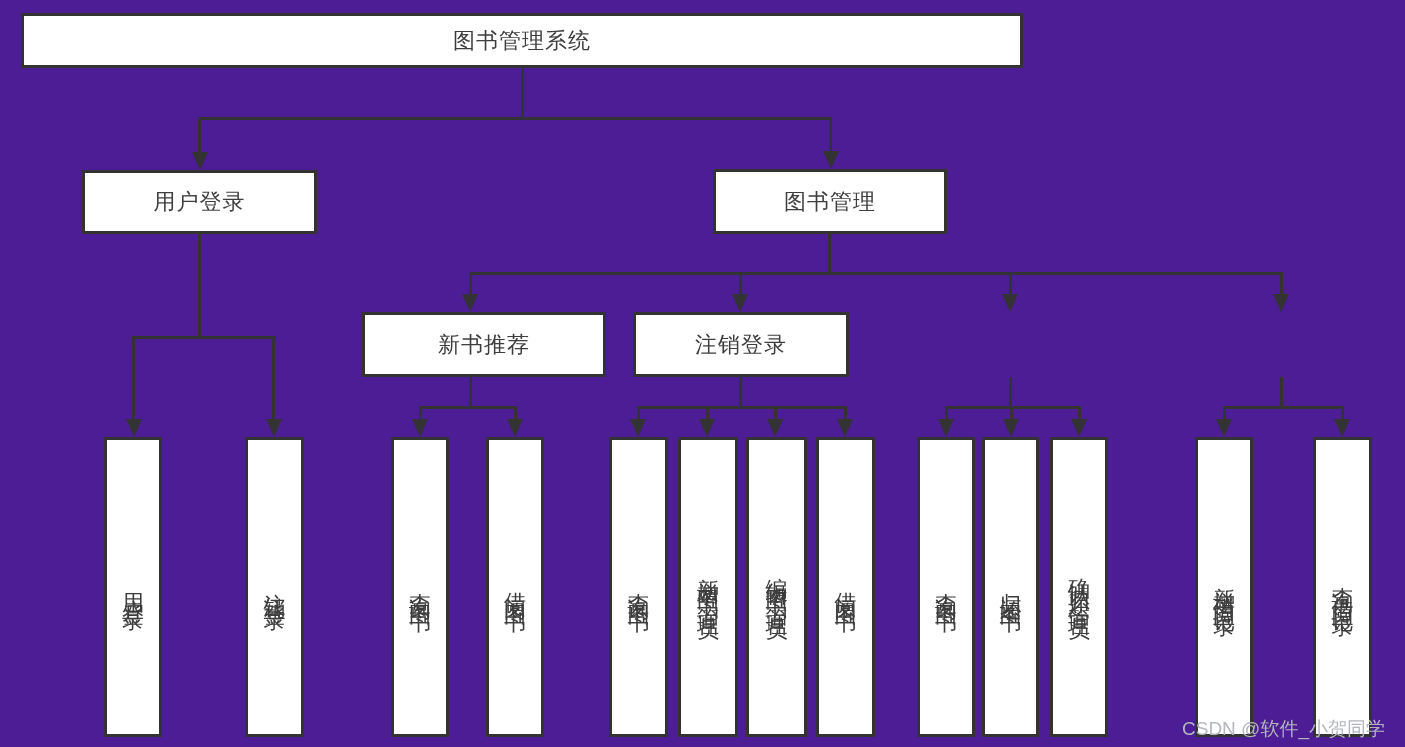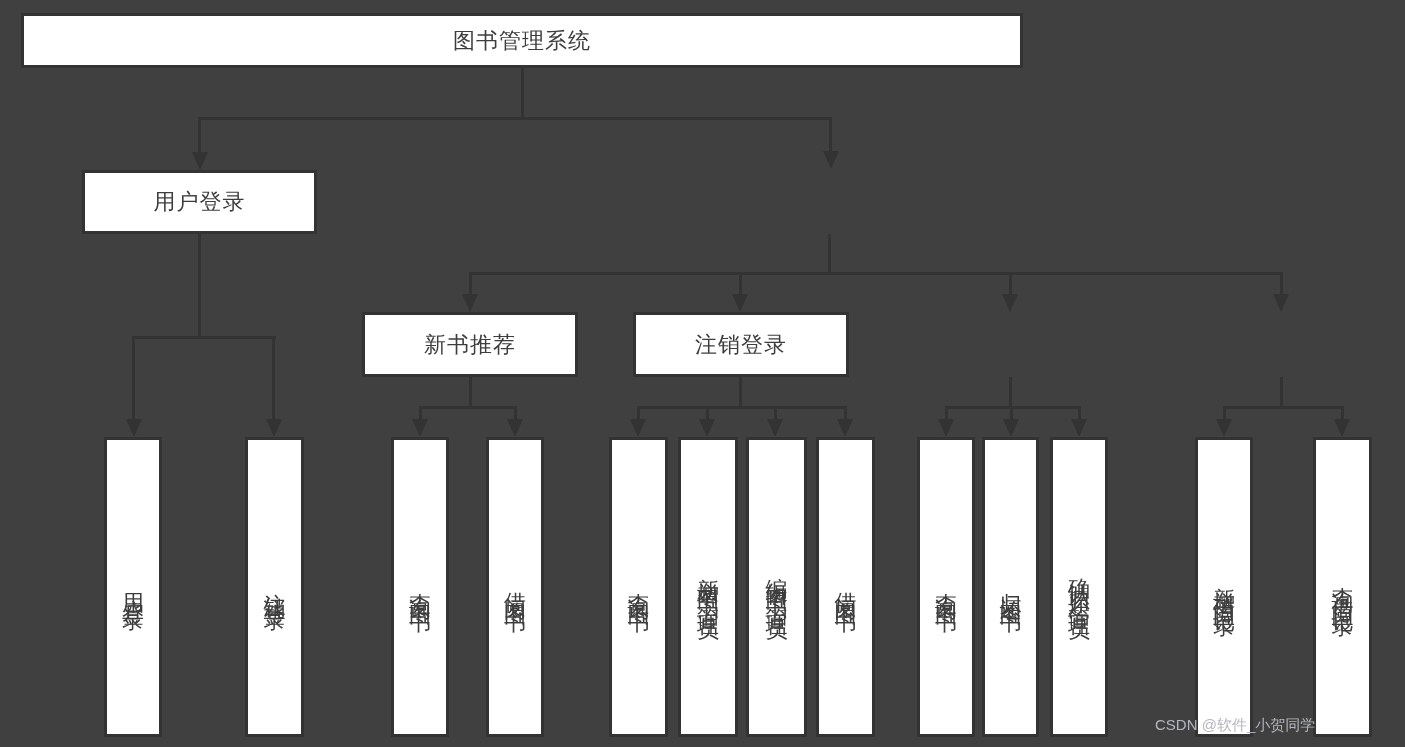--- a/index.html
+++ b/index.html
@@ -1,19 +1,19 @@
 <!DOCTYPE html>
 <html><head>
 <meta charset="utf-8">
 <style>
   html,body{margin:0;padding:0;background:#ffffff;}
   .canvas{
     position:relative;
     width:1405px;height:747px;
-    background:#404040;
+    background:#4c1d95;
     font-family:"Liberation Sans","DejaVu Sans",sans-serif;
     overflow:hidden;
   }
   .node{
     position:absolute;
     box-sizing:border-box;
     border:3px solid #333333;
     background:#ffffff;
     display:flex;
     align-items:center;
@@ -41,22 +41,22 @@
   .vline{width:3px;}
   .arrow{
     position:absolute;
     width:0;height:0;
     border-left:8px solid transparent;
     border-right:8px solid transparent;
     border-top:18px solid #333333;
   }
   .watermark{
     position:absolute;
-    left:1155px;top:716px;
-    font-size:15px;
+    left:1182px;top:716px;
+    font-size:19px;
     color:#b3b6bd;
     white-space:nowrap;
     z-index:5;
   }
 </style>
 </head>
 <body>
 
 <div class="canvas">
 
@@ -67,40 +67,43 @@
   <div class="vline" style="left:521px;top:68px;height:51px;"></div>
   <div class="hline" style="left:198px;top:117px;width:633px;"></div>
   <div class="vline" style="left:198px;top:117px;height:40px;"></div>
   <div class="arrow" style="left:192px;top:152px;"></div>
   <div class="vline" style="left:829px;top:117px;height:40px;"></div>
   <div class="arrow" style="left:823px;top:151px;"></div>
 
   <div class="node" style="left:82px;top:170px;width:235px;height:64px;">
     <span>用户登录</span>
   </div>
+  <div class="node" style="left:713px;top:169px;width:234px;height:65px;">
+    <span>图书管理</span>
+  </div>
 
   <div class="vline" style="left:198px;top:234px;height:105px;"></div>
   <div class="hline" style="left:132px;top:336px;width:144px;"></div>
   <div class="vline" style="left:132px;top:336px;height:85px;"></div>
   <div class="arrow" style="left:126px;top:419px;"></div>
   <div class="vline" style="left:272px;top:336px;height:85px;"></div>
   <div class="arrow" style="left:266px;top:419px;"></div>
 
   <div class="vline" style="left:828px;top:234px;height:41px;"></div>
   <div class="hline" style="left:469px;top:272px;width:814px;"></div>
   <div class="vline" style="left:469px;top:272px;height:26px;"></div>
   <div class="arrow" style="left:462px;top:294px;"></div>
   <div class="vline" style="left:739px;top:272px;height:26px;"></div>
   <div class="arrow" style="left:732px;top:294px;"></div>
   <div class="vline" style="left:1009px;top:272px;height:26px;"></div>
   <div class="arrow" style="left:1002px;top:294px;"></div>
   <div class="vline" style="left:1280px;top:272px;height:26px;"></div>
   <div class="arrow" style="left:1273px;top:294px;"></div>
 
-  <div class="node" style="left:362px;top:312px;width:216px;height:65px;">
+  <div class="node" style="left:362px;top:312px;width:244px;height:65px;">
     <span>新书推荐</span>
   </div>
   <div class="node" style="left:633px;top:312px;width:216px;height:65px;">
     <span>注销登录</span>
   </div>
 
   <div class="vline" style="left:469px;top:377px;height:32px;"></div>
   <div class="hline" style="left:419px;top:406px;width:98px;"></div>
   <div class="vline" style="left:419px;top:406px;height:16px;"></div>
   <div class="arrow" style="left:412px;top:419px;"></div>

